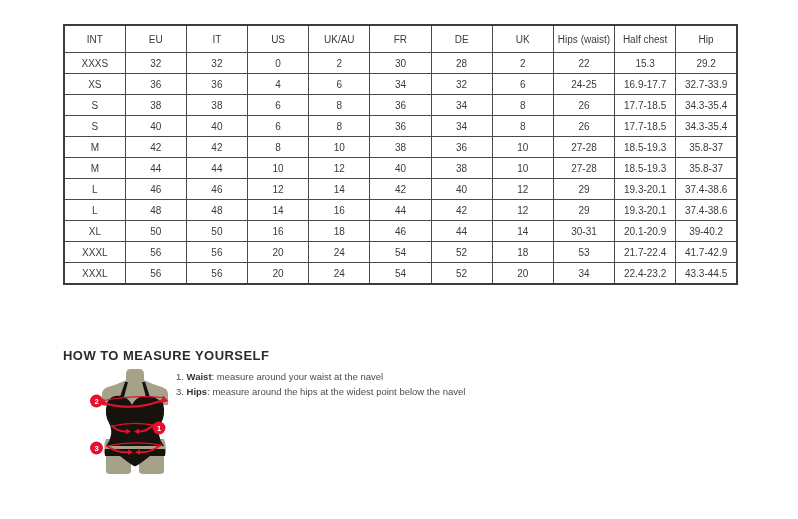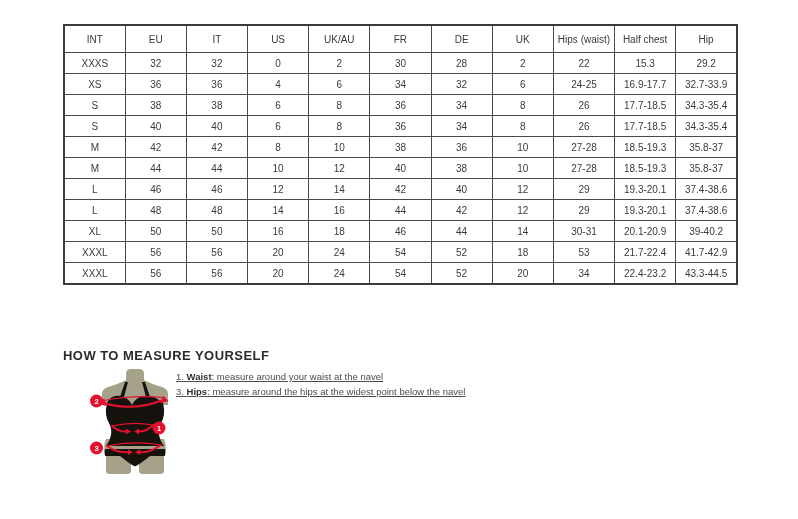--- a/index.html
+++ b/index.html
@@ -14,21 +14,21 @@
         border:1px solid #4a4a4a;text-align:center;vertical-align:middle;
         padding:0;font-weight:400;white-space:nowrap;overflow:hidden;}
   table.size-table thead th{height:26px;}
   table.size-table tbody td{height:20px;}
 
   
   .measure-heading{position:absolute;left:63px;top:348px;
         font-size:13px;font-weight:700;color:#2b2b2b;letter-spacing:.45px;}
   .instructions{position:absolute;left:176px;top:369px;
         font-size:9.5px;color:#4c4c4c;}
-  .instr{height:15.4px;line-height:15.4px;white-space:nowrap;text-decoration:underline;}
+  .instr{height:15.4px;line-height:15.4px;white-space:nowrap;}
   .instr b{color:#333333;font-weight:700;}
 
   .figure-wrap{position:absolute;left:80px;top:367px;width:100px;height:111px;}
   .figure-wrap svg{display:block;width:100%;height:100%;}
   .badge-num{font-family:"Liberation Sans",sans-serif;font-weight:700;font-size:7.5px;fill:#ffffff;}
 </style>
 </head>
 <body>
 
 <div class="page">

